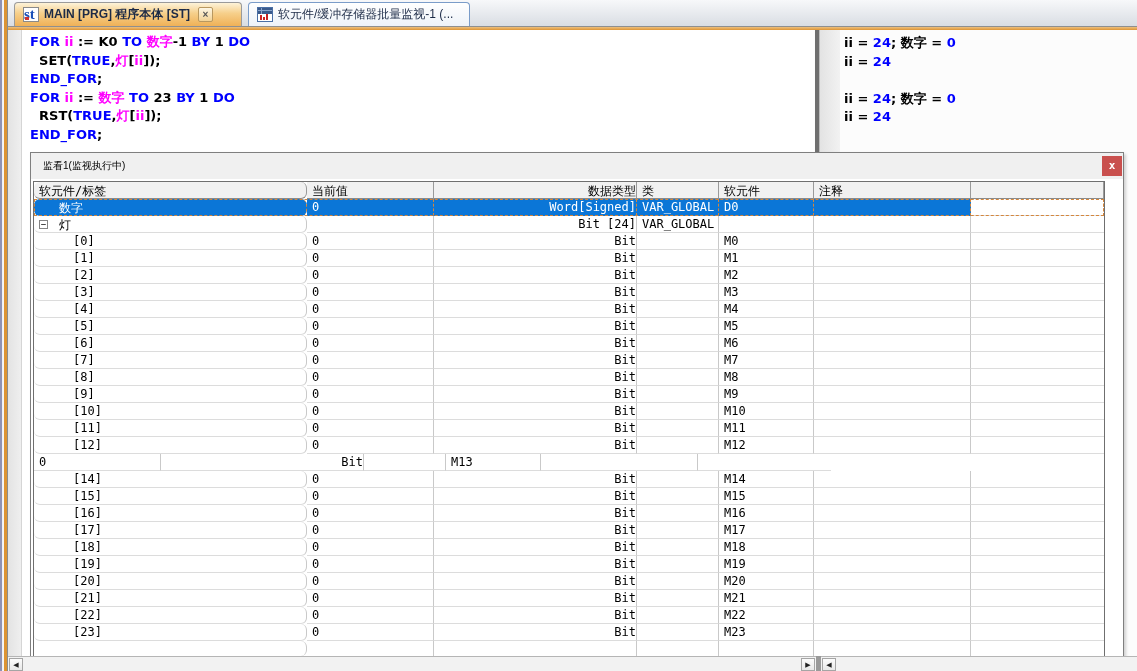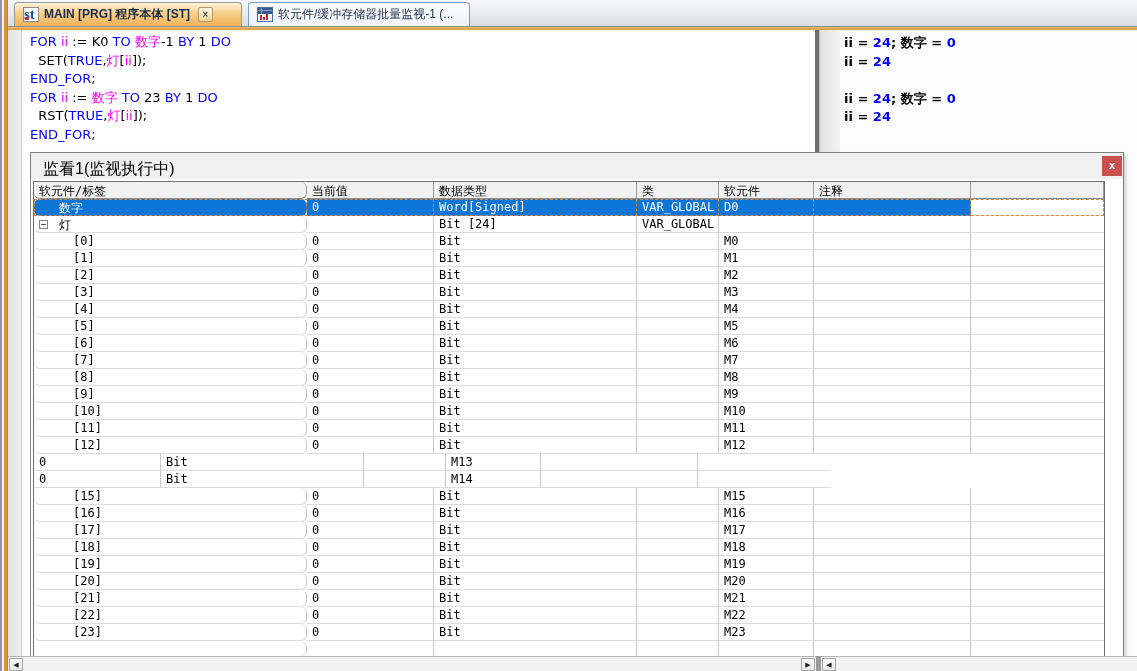--- a/index.html
+++ b/index.html
@@ -40,47 +40,47 @@
 
   
   #tab-accent { position:absolute; left:8px; top:27px; width:1129px; height:3px;
     background:linear-gradient(#eec07e,#dd9434); }
 
   
   #editor { position:absolute; left:8px; top:30px; width:1129px; height:626px; display:flex; background:#fff; }
   #code-gutter { width:14px; height:100%; background:linear-gradient(90deg,#e3e3e3,#efefef); border-right:1px solid #d5d5d5; }
   #code-area { width:792px; height:100%; background:#fff; padding:3px 0 0 8px;
     font-family:"DejaVu Sans", sans-serif; font-size:13px; }
-  .code-line { height:18.5px; line-height:18.5px; white-space:pre; }
+  .code-line { height:18.5px; line-height:18.5px; white-space:pre;font-weight:bold; }
   #pane-divider { width:6px; height:100%; background:linear-gradient(90deg,#fdfdfd 0,#fdfdfd 1px,#6f6f6f 1px,#6f6f6f 5px,#bdbdbd 5px); cursor:col-resize; }
   #monitor-gutter { width:20px; height:100%; background:linear-gradient(90deg,#e3e3e3,#f2f2f2); }
   #monitor-pane { flex:1; height:100%; background:#fcfcfc; padding:4px 0 0 4px;
     font-family:"DejaVu Sans", sans-serif; font-size:13px; }
   .mon-line { height:18.5px; line-height:18.5px; white-space:pre;font-weight:bold; }
 
   .tok-kw  { color:#0000ff; }
   .tok-var { color:#ff00ff; }
   .tok-pl  { color:#000000; }
   .tok-val { color:#0000ff; }
 
   
   #watch { position:absolute; left:30px; top:152px; width:1094px; height:505px;
     background:#fff; border:1px solid #7f7f7f; box-shadow:2px 2px 3px rgba(0,0,0,0.18); }
   #watch-titlebar { position:relative; height:26px; background:#f0f0f0; }
-  #watch-title { position:absolute; left:12px; top:6px; font-size:16px; color:#000; }
+  #watch-title { position:absolute; left:12px; top:6px; font-size:10px; color:#000; }
   #watch-close { position:absolute; right:1px; top:3px; width:20px; height:20px; background:#c9504e;
     color:#fff; font-family:"DejaVu Sans Mono",monospace; font-size:11px; font-weight:bold;
     text-align:center; line-height:19px; cursor:pointer; }
 
   #watch-table { position:absolute; left:2px; top:28px; width:1072px;
     border:1px solid #6f6f6f; border-bottom:none; background:#fff;
     font-family:"DejaVu Sans Mono","Liberation Mono",monospace; font-size:12px; }
   .trow { display:flex; height:17px; }
   .tcell { height:100%; overflow:hidden; white-space:pre; padding:1px 0 0 5px; border-right:1px solid #c9c9c9; border-bottom:1px solid #dcdcdc; }
-  .c1 { width:273px;border-radius:6px; } .c2 { width:127px; } .c3 { width:203px; } .c4 { width:82px; }
+  .c1 { width:273px;border-radius:6px; } .c2 { width:127px; } .c3 { width:203px;text-align:right; } .c4 { width:82px; }
   .c5 { width:95px; } .c6 { width:157px; } .c7 { width:133px; border-right:none; }
   #watch-header .tcell { background:#f1f1f1; border-right:1px solid #9a9a9a; border-bottom:1px solid #8a8a8a; color:#000; }
   .trow.selected .tcell { background:#0b76d7; color:#fff; border-right:1px dashed #d4863c; border-bottom:1px solid #0b76d7; }
   .trow.selected .tcell.c7 { background:#fff; border-bottom:1px solid #dcdcdc; }
   .trow.selected { outline:1px dashed #d4863c; outline-offset:-1px; }
   .lbl-1 { padding-left:25px; } .lbl-2 { padding-left:39px; }
   .expand-box { position:absolute; left:5px; width:9px; height:9px; margin-top:3px; border:1px solid #848484;
     background:#fff; font-size:9px; line-height:7px; text-align:center; color:#000; cursor:pointer; }
   .filler { display:flex; height:15px; }
   .filler .tcell { border-bottom:none; }
@@ -294,20 +294,21 @@
           </div>
           <div class="trow">
             <div class="tcell c2">0</div>
             <div class="tcell c3">Bit</div>
             <div class="tcell c4"></div>
             <div class="tcell c5">M13</div>
             <div class="tcell c6"></div>
             <div class="tcell c7"></div>
           </div>
           <div class="trow">
+            <div class="tcell c1 lbl-2">[14]</div>
             <div class="tcell c2">0</div>
             <div class="tcell c3">Bit</div>
             <div class="tcell c4"></div>
             <div class="tcell c5">M14</div>
             <div class="tcell c6"></div>
             <div class="tcell c7"></div>
           </div>
           <div class="trow">
             <div class="tcell c1 lbl-2">[15]</div>
             <div class="tcell c2">0</div>

